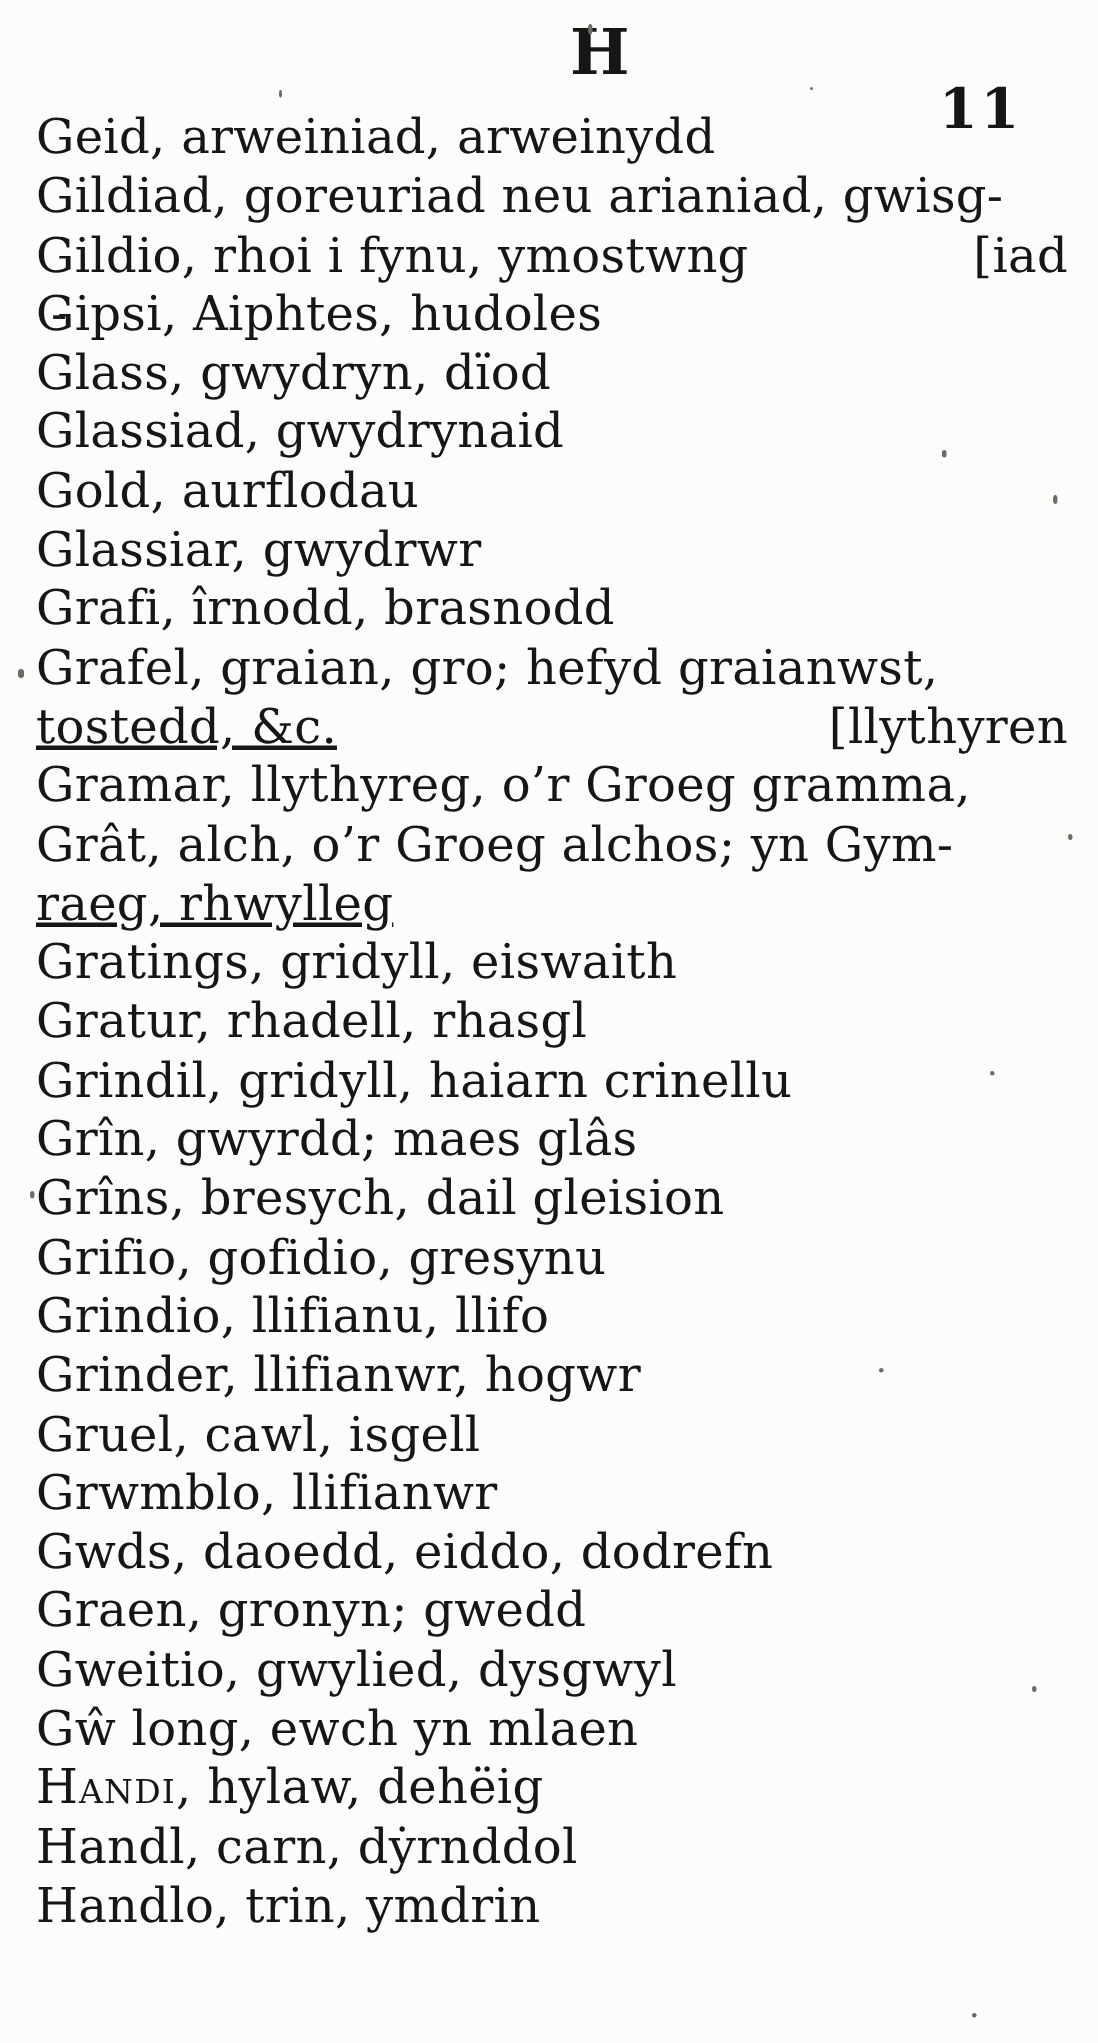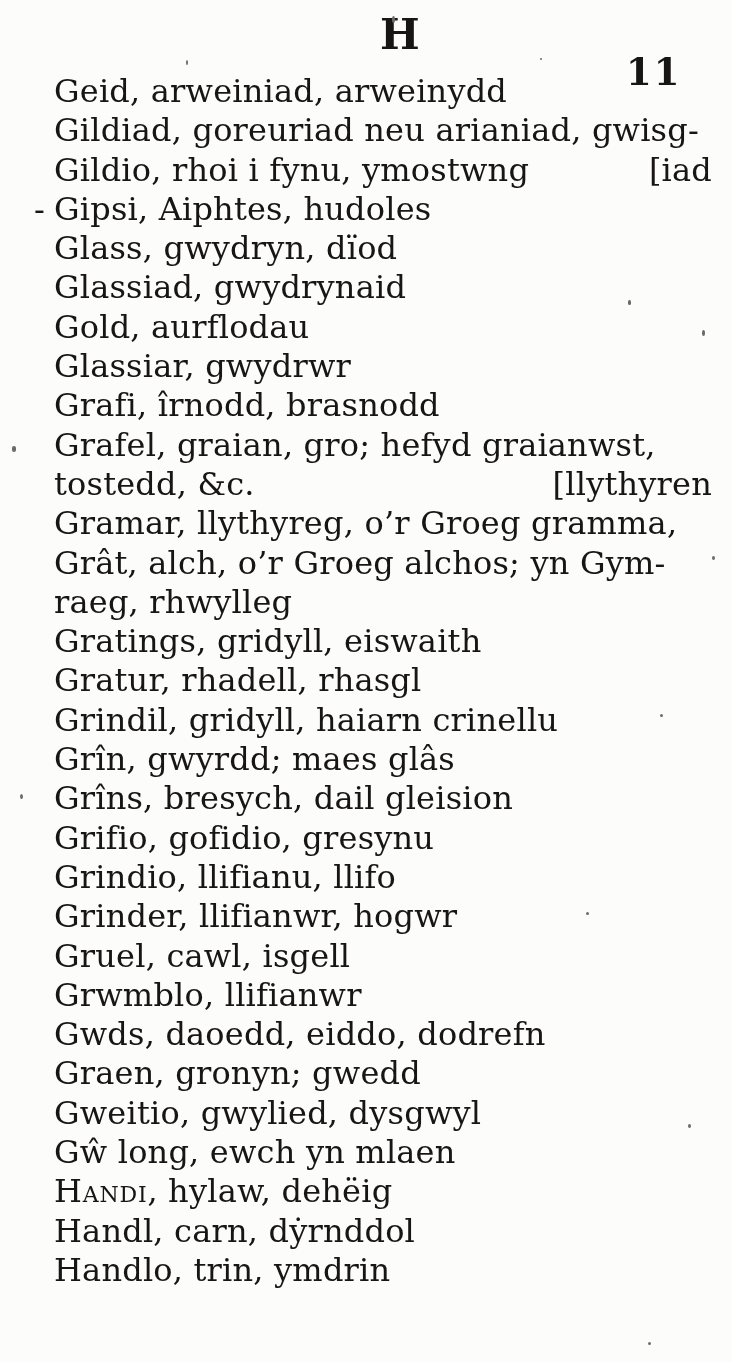--- a/index.html
+++ b/index.html
@@ -17,26 +17,26 @@
     font-size:42px;font-weight:bold;letter-spacing:1px;
   }
   .page-number{
     position:absolute;left:626px;top:8px;
     font-size:37px;font-weight:bold;letter-spacing:2px;margin-top:36px;
   }
   .entries{position:absolute;top:72px;left:0;width:100%;}
   .line{
     position:relative;
     height:39.3px;line-height:39.3px;
-    padding-left:54px;
+    padding-left:24px;
     font-size:32px;
     white-space:nowrap;
     letter-spacing:0.2px;
   }
-  .line.indent{}
+  .line.indent{text-decoration:underline;}
   .catch{position:absolute;right:20px;top:0;}
   .prefix{position:absolute;left:34px;top:0;}
   .smallcaps{font-variant:small-caps;letter-spacing:0.8px;}
   
   .speck{position:absolute;background:#6b6b68;border-radius:50%;}
   .s1{left:392px;top:16px;width:3px;height:7px;}
   .s2{left:540px;top:58px;width:2px;height:2px;}
   .s3{left:628px;top:300px;width:3px;height:5px;border-radius:2px;}
   .s4{left:702px;top:330px;width:3px;height:6px;}
   .s5{left:12px;top:446px;width:4px;height:6px;border-radius:2px;}

